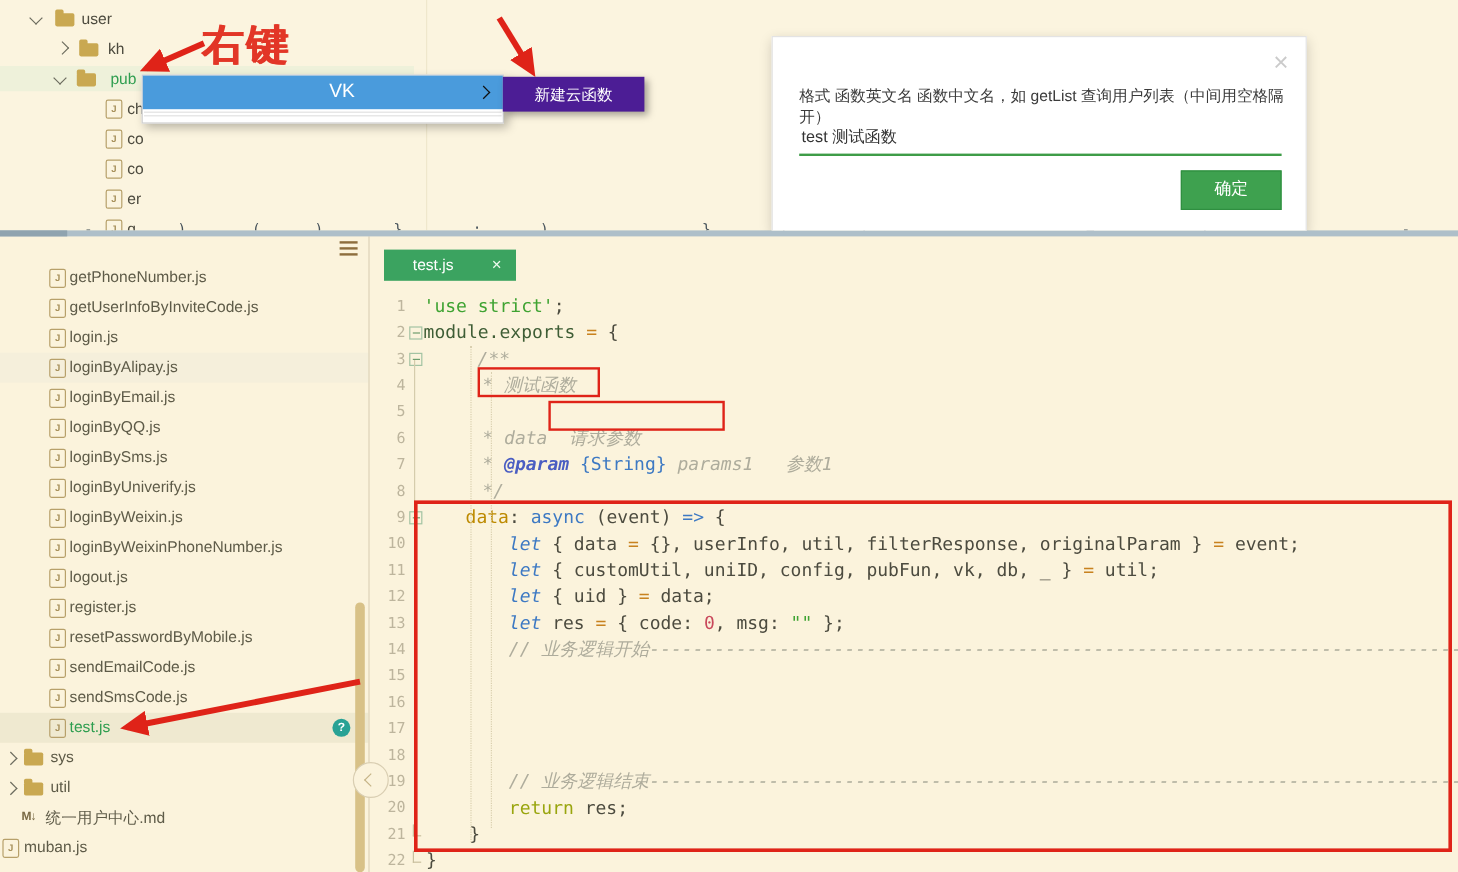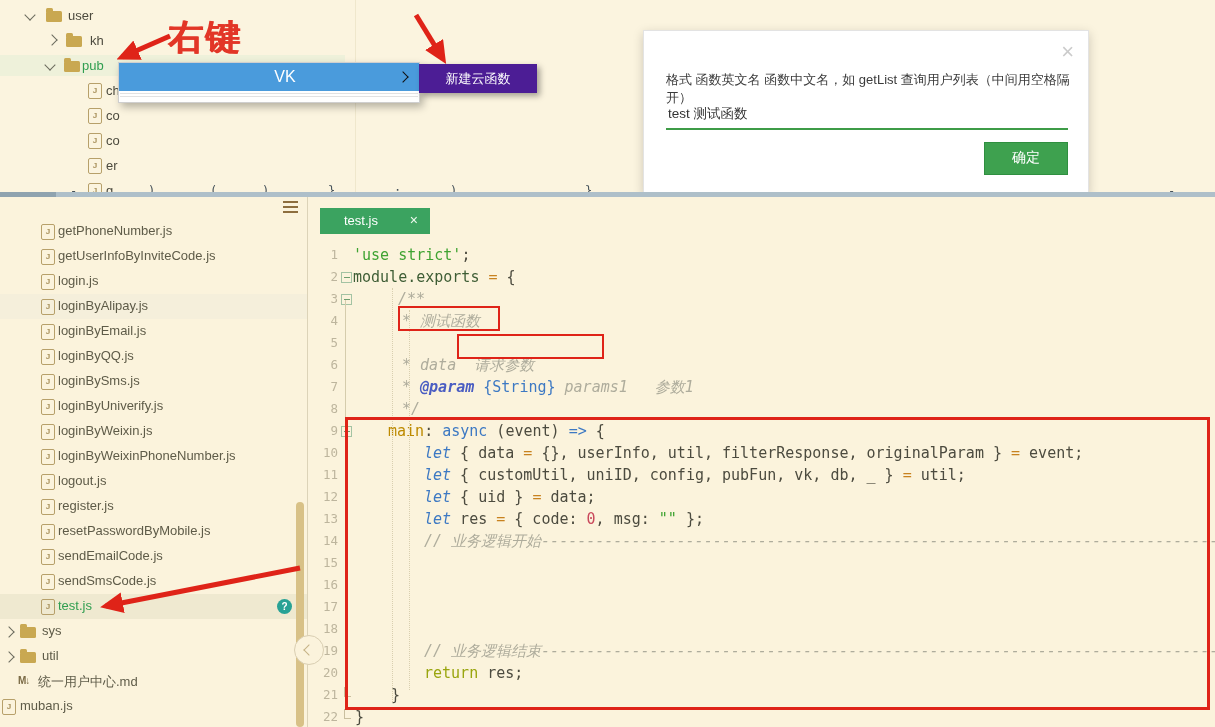--- a/index.html
+++ b/index.html
@@ -103,21 +103,21 @@
           <div class="tlabel" style="left: 68px;">user</div>
         </div>
         <div class="trow" style="top: 30px;">
           <div class="chev right" style="left: 48px; top: 6px;"></div>
           <div class="folder" style="left: 66px; top: 6px;"></div>
           <div class="tlabel" style="left: 90px;">kh</div>
         </div>
         <div class="trow hl" style="top: 55px;">
           <div class="chev down" style="left: 46px; top: 6px;"></div>
           <div class="folder" style="left: 64px; top: 6px;"></div>
-          <div class="tlabel green-label" style="left: 82px;">pub</div>
+          <div class="tlabel green-label" style="left: 92px;">pub</div>
         </div>
         <div class="trow" style="top: 80px;">
           <div class="jsfile" style="left: 88px; top: 3px;">J</div>
           <div class="tlabel" style="left: 106px;">ch</div>
         </div>
         <div class="trow" style="top: 105px;">
           <div class="jsfile" style="left: 88px; top: 3px;">J</div>
           <div class="tlabel" style="left: 106px;">co</div>
         </div>
         <div class="trow" style="top: 130px;">
@@ -311,21 +311,21 @@
         <span class="lnum">7</span>
         <span class="ctext" style="left: 95px;"><span class="c-cmt">* </span><span class="c-at">@param</span><span class="c-def"> </span><span class="c-blue">{String}</span><span class="c-cmt"> params1   参数1</span></span>
       </div>
       <div class="crow" style="top: 398px;">
         <span class="lnum">8</span>
         <span class="ctext" style="left: 95px;"><span class="c-cmt">*/</span></span>
       </div>
       <div class="crow" style="top: 420px;">
         <span class="lnum">9</span>
         <div class="fold-box"></div>
-        <span class="ctext" style="left: 81px;"><span class="c-key">main</span><span class="c-def">: </span><span class="c-blue">async</span><span class="c-def"> (event) </span><span class="c-blue">=&gt;</span><span class="c-def"> {</span></span>
+        <span class="ctext" style="left: 81px;"><span class="c-key">data</span><span class="c-def">: </span><span class="c-blue">async</span><span class="c-def"> (event) </span><span class="c-blue">=&gt;</span><span class="c-def"> {</span></span>
       </div>
       <div class="crow" style="top: 442px;">
         <span class="lnum">10</span>
         <span class="ctext" style="left: 117px;"><span class="c-bluei">let</span><span class="c-def"> { data </span><span class="c-op">=</span><span class="c-def"> {}, userInfo, util, filterResponse, originalParam } </span><span class="c-op">=</span><span class="c-def"> event;</span></span>
       </div>
       <div class="crow" style="top: 464px;">
         <span class="lnum">11</span>
         <span class="ctext" style="left: 117px;"><span class="c-bluei">let</span><span class="c-def"> { customUtil, uniID, config, pubFun, vk, db, _ } </span><span class="c-op">=</span><span class="c-def"> util;</span></span>
       </div>
       <div class="crow" style="top: 486px;">

